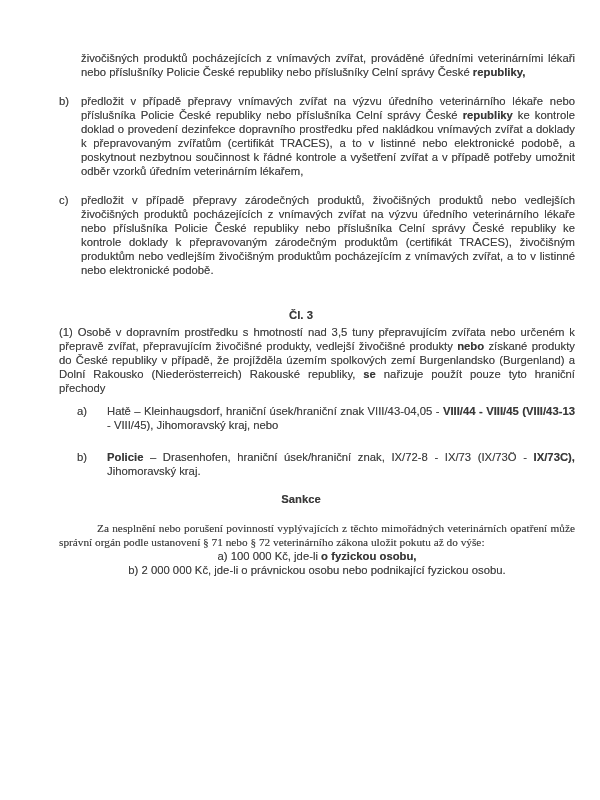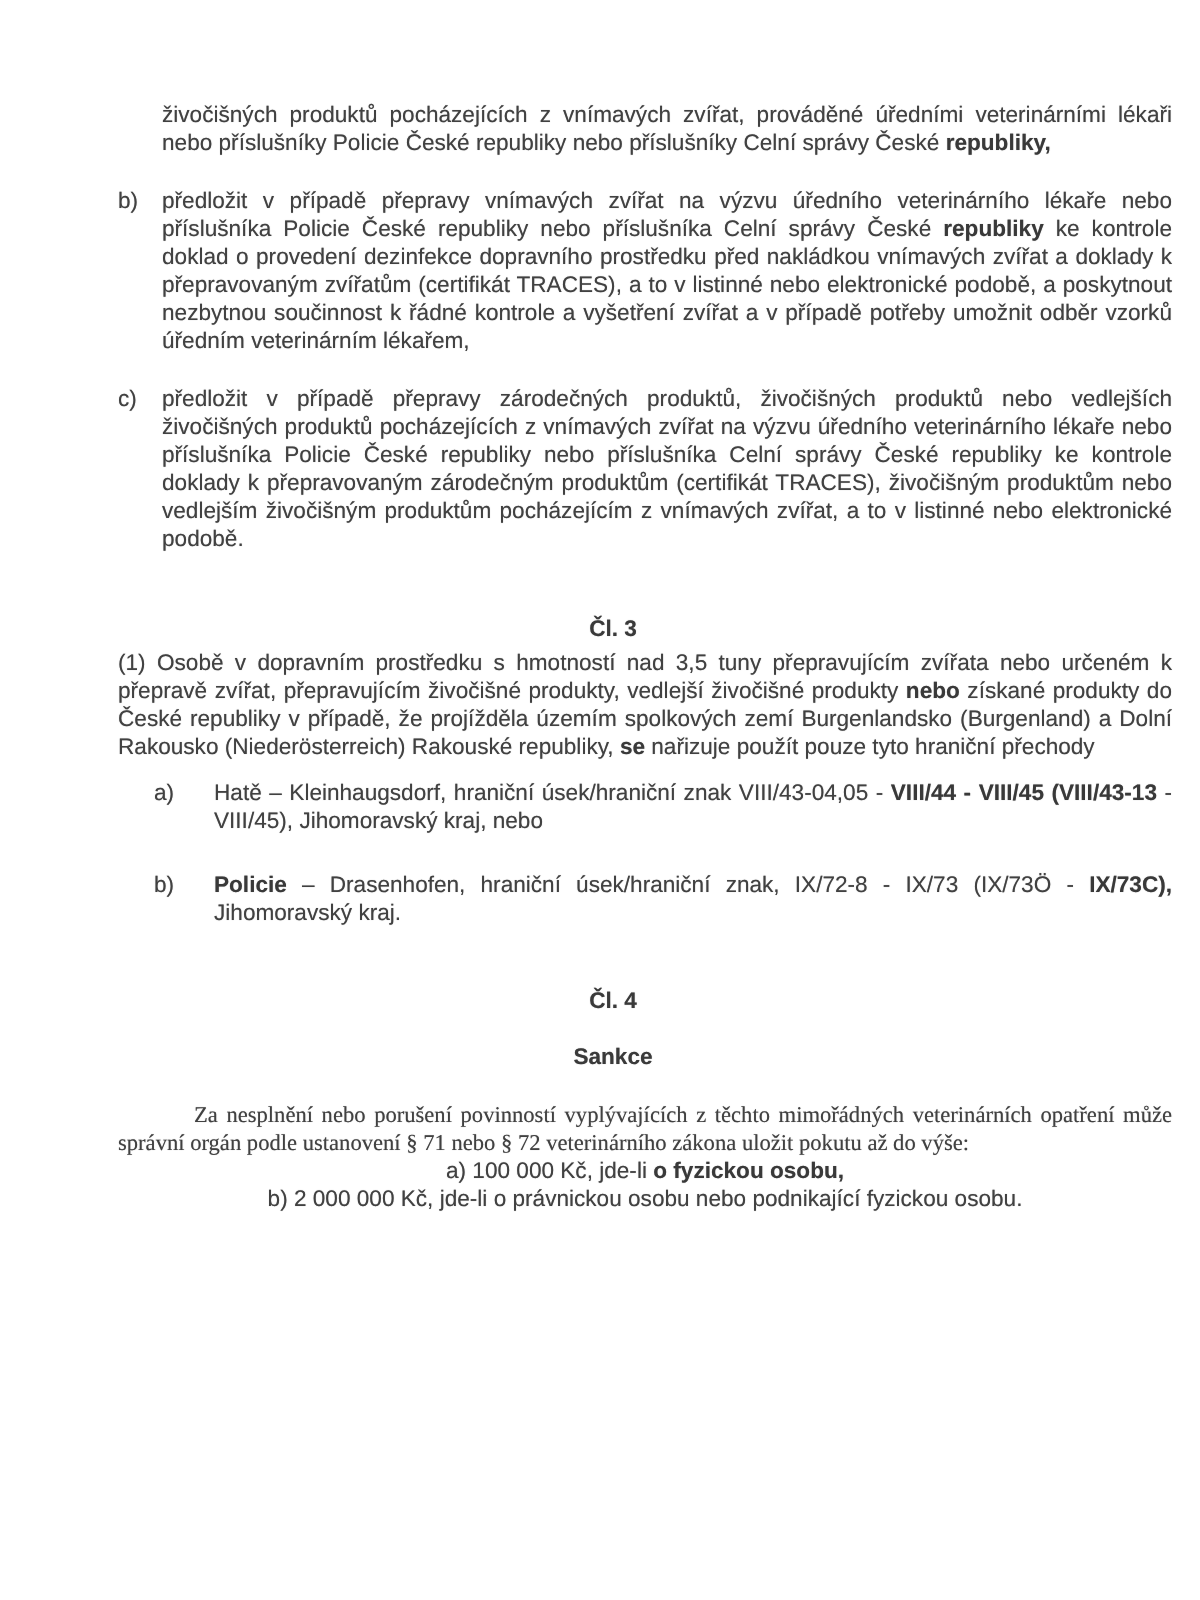--- a/index.html
+++ b/index.html
@@ -2,21 +2,21 @@
 <html lang="cs"><head>
 <meta charset="utf-8">
 <style>
   html,body{margin:0;padding:0;}
   body{
     width:600px;height:800px;background:#ffffff;overflow:hidden;
     font-family:"Liberation Sans","DejaVu Sans",sans-serif;
   }
   .page{
     box-sizing:border-box;width:600px;height:680px;
-    padding:51px 14px 0 59px;
+    padding:51px 25px 0 59px;
     font-size:11.3px;line-height:14px;color:#414141;
     text-shadow:0 0 0.4px rgba(65,65,65,0.55);
   }
   .para{margin:0;text-align:justify;text-align-last:left;}
   .hang{margin-left:22px;}
   .item{display:flex;margin:0;}
   .item .label{flex:none;}
   .outer .label{width:22px;}
   .inner{margin-left:18px;}
   .inner .label{width:30px;}
@@ -58,21 +58,20 @@
     <span class="label">a)</span>
     <div class="body"><span>Hatě – Kleinhaugsdorf, hraniční úsek/hraniční znak VIII/43-04,05 - </span><span class="bold">VIII/44 - VIII/45 (VIII/43-13</span><span> - VIII/45), Jihomoravský kraj, nebo</span></div>
   </div>
 
   <div class="item inner mt-lg">
     <span class="label">b)</span>
     <div class="body"><span class="bold">Policie</span><span> – Drasenhofen, hraniční úsek/hraniční znak, IX/72-8 - IX/73 (IX/73Ö - </span><span class="bold">IX/73C),</span><span> Jihomoravský kraj.</span></div>
   </div>
 
 
-  <p class="heading mt-xxl">Čl. 4</p>
 
   <p class="heading mt-head">Sankce</p>
 
   <p class="para indent-first mt-md"><span>Za nesplnění nebo porušení povinností vyplývajících z těchto mimořádných veterinárních opatření může správní orgán podle ustanovení § 71 nebo § 72 veterinárního zákona uložit pokutu až do výše:</span></p>
 
   <p class="fine"><span>a) 100 000 Kč, jde-li </span><span class="bold">o fyzickou osobu,</span></p>
   <p class="fine"><span>b) 2 000 000 Kč, jde-li o právnickou osobu nebo podnikající fyzickou osobu.</span></p>
 
 </div>
 

